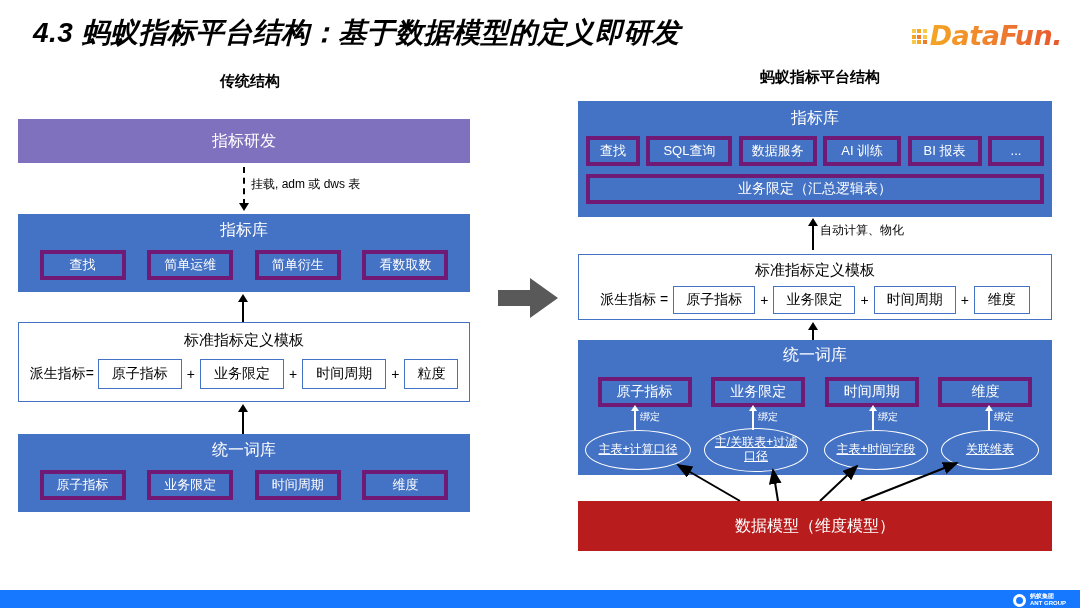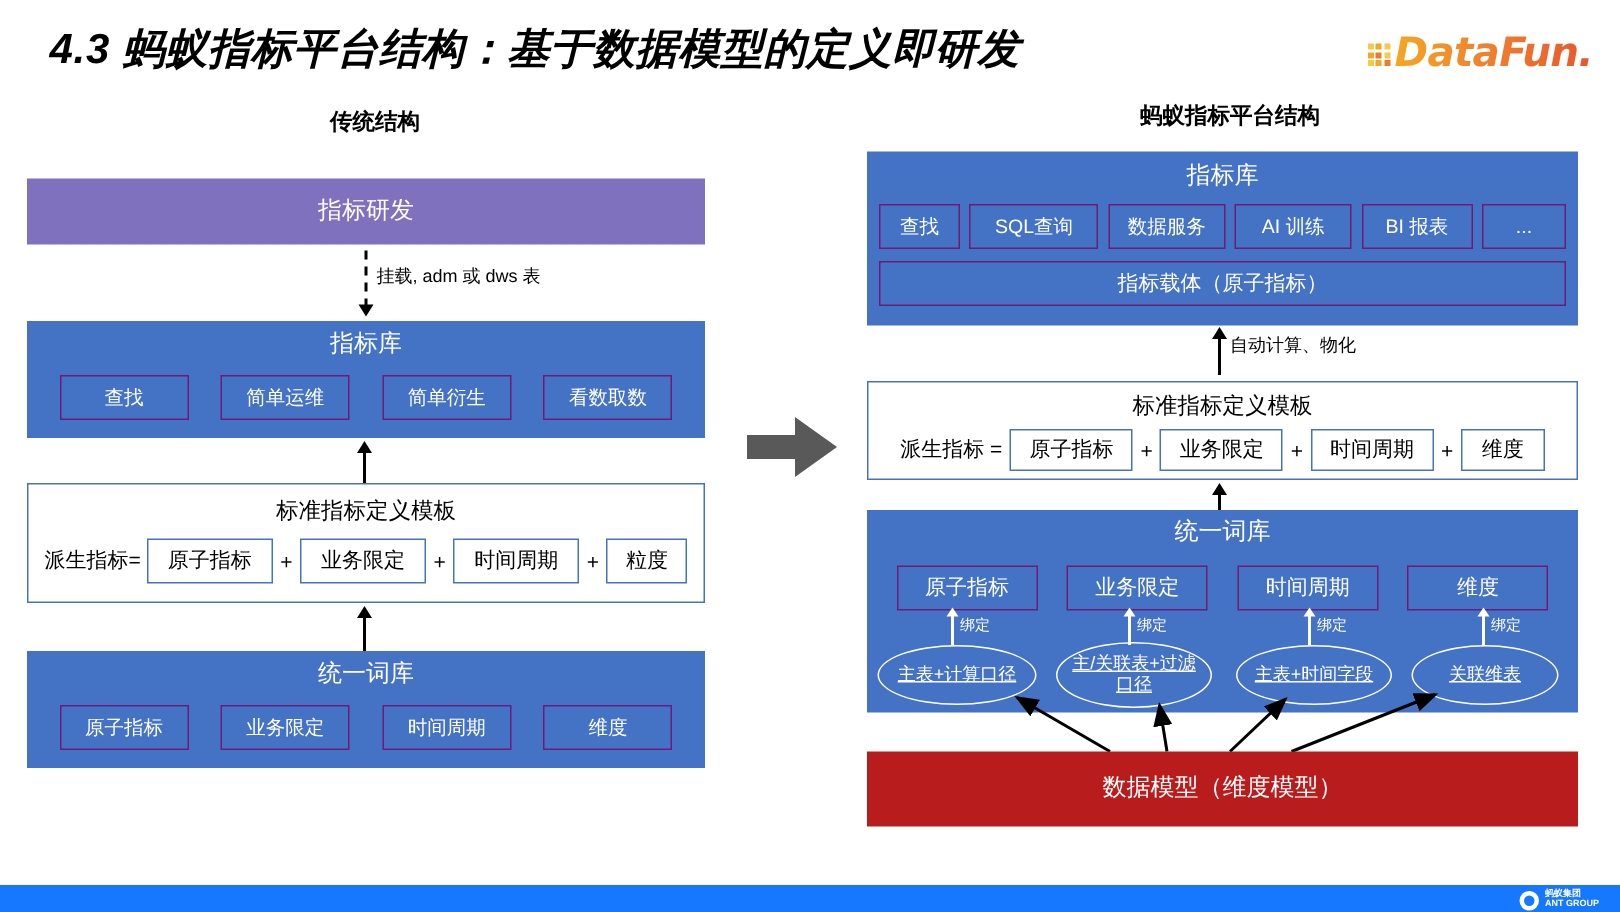--- a/index.html
+++ b/index.html
@@ -42,21 +42,21 @@
   .band {
     background: #4472C4; color: #fff;
     display: flex; flex-direction: column; align-items: center;
   }
   .band-title { font-size: 16px; color: #fff; line-height: 1; }
   .band.purple { background: #8071BF; }
   .band.teal   { background: #b91c1c; }
 
   .chips { display: flex; justify-content: space-evenly; width: 100%; }
   .chip {
-    border: 1px solid #701a75; color: #ffffff;
+    border: 4px solid #701a75; color: #ffffff;
     font-size: 13px; display: flex; align-items: center; justify-content: center;
     text-align: center; line-height: 1.1;
   }
 
   .whitebox {
     background: #ffffff; border: 1px solid #4472C4;
     display: flex; flex-direction: column; align-items: center;
   }
   .wb-title { color: #000; font-size: 15px; }
   .formula { display: flex; align-items: center; color: #000; font-size: 14px; }
@@ -205,21 +205,21 @@
   <div class="block band" style="left:578px; top:101px; width:474px; height:116px; padding:6px 8px 8px 8px;">
     <div class="band-title" style="margin-top:3px;">指标库</div>
     <div class="chips" style="margin-top:10px; justify-content:space-between;">
       <div class="chip" style="width:54px;height:30px;">查找</div>
       <div class="chip" style="width:86px;height:30px;">SQL查询</div>
       <div class="chip" style="width:78px;height:30px;">数据服务</div>
       <div class="chip" style="width:78px;height:30px;">AI 训练</div>
       <div class="chip" style="width:74px;height:30px;">BI 报表</div>
       <div class="chip" style="width:56px;height:30px;">...</div>
     </div>
-    <div class="chip" style="width:100%;height:30px;margin-top:8px;font-size:14px;">指标载体（原子指标）</div>
+    <div class="chip" style="width:100%;height:30px;margin-top:8px;font-size:14px;">业务限定（汇总逻辑表）</div>
   </div>
 
   <div class="vline" style="left:812px; top:224px; height:26px;"></div>
   <div class="arrowhead-up" style="left:808px; top:218px;"></div>
   <div class="conn-label" style="left:820px; top:222px;">自动计算、物化</div>
 
   <div class="block whitebox" style="left:578px; top:254px; width:474px; height:66px; padding-top:6px;">
     <div class="wb-title">标准指标定义模板</div>
     <div class="formula" style="margin-top:6px;">
       <span class="lead">派生指标 =</span>

